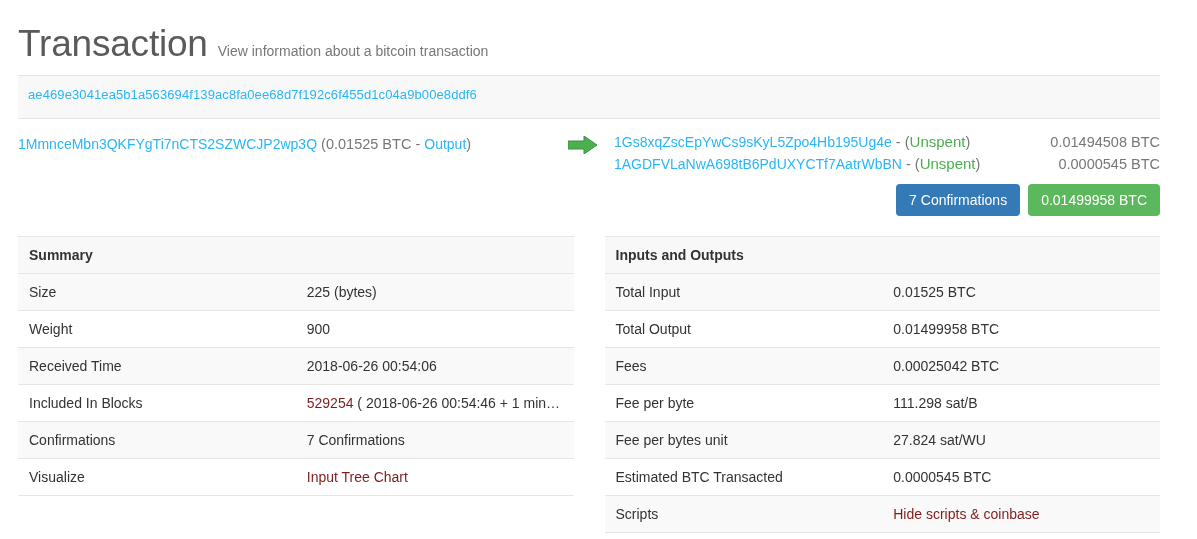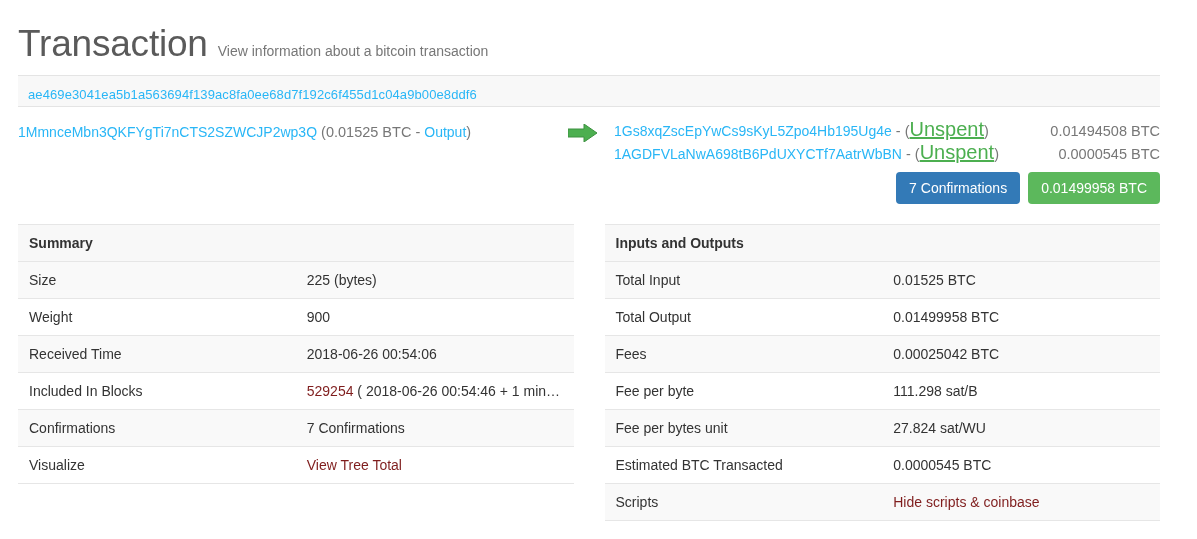--- a/index.html
+++ b/index.html
@@ -37,21 +37,21 @@
     line-height: 1.1;
   }
 
   
   .hash-strip {
     margin: 0 37px 0 18px;
     background: #f8f8f8;
     border-top: 1px solid #e4e4e4;
     border-bottom: 1px solid #e4e4e4;
     padding: 9px 10px 9px 10px;
-    height: 32px;
+    height: 44px;
   }
   .hash-link {
     font-size: 13px;
     color: #29b6f6;
     text-decoration: none;
     letter-spacing: 0.1px;
   }
 
   
   .io-row {
@@ -67,21 +67,21 @@
     padding-top: 5px;
   }
   .io-right { flex: 1 1 auto; }
 
   .addr-link {
     color: #29b6f6;
     text-decoration: none;
     font-size: 14px;
   }
   .addr-meta { color: #777777; font-size: 14.5px; }
-  .unspent { color: #4caf50; font-size: 20px; text-decoration: underline; }
+  .unspent { color: #4caf50; font-size: 15px; }
   .paren { color: #777777; font-size: 14.5px; }
 
   .out-line {
     display: flex;
     align-items: baseline;
     line-height: 21px;
     white-space: nowrap;
   }
   .out-addr-part { flex: 0 0 auto; }
   .out-amount {
@@ -241,21 +241,21 @@
           <tr class="row-even">
             <td class="col-label">Included In Blocks</td>
             <td><a href="#" class="cell-link">529254</a><span> ( 2018-06-26 00:54:46 + 1 minutes )</span></td>
           </tr>
           <tr class="row-odd">
             <td class="col-label">Confirmations</td>
             <td>7 Confirmations</td>
           </tr>
           <tr class="row-even">
             <td class="col-label">Visualize</td>
-            <td><a href="#" class="cell-link">View Tree Total</a></td>
+            <td><a href="#" class="cell-link">Input Tree Chart</a></td>
           </tr>
         </tbody>
       </table>
     </div>
 
     <div class="panel panel-right">
       <table class="data-table">
         <tbody>
           <tr class="head-row">
             <th class="col-label" colspan="2">Inputs and Outputs</th>

